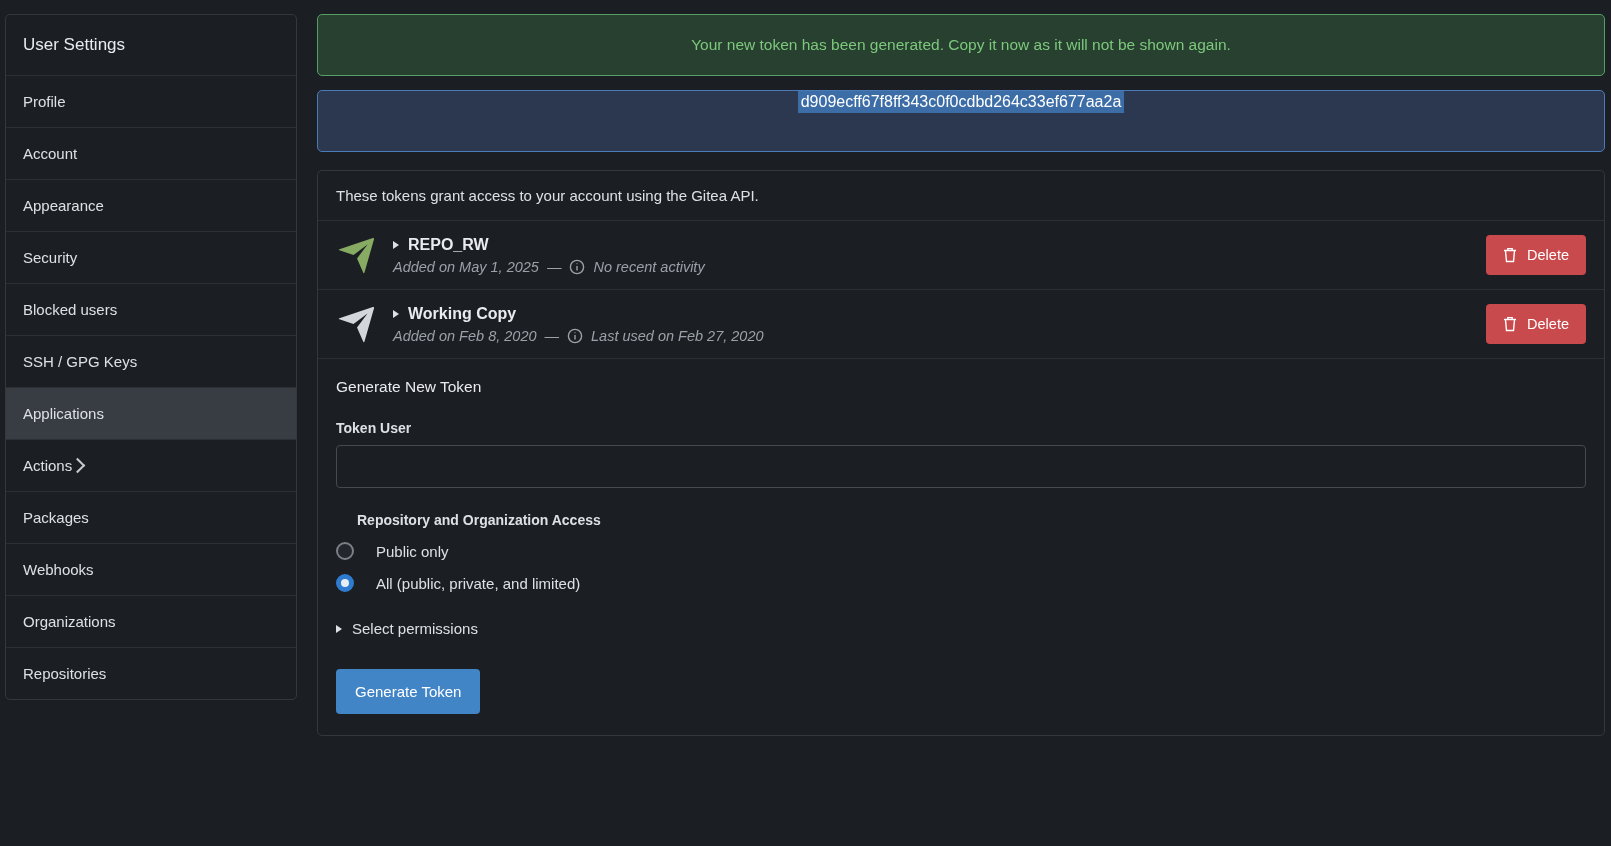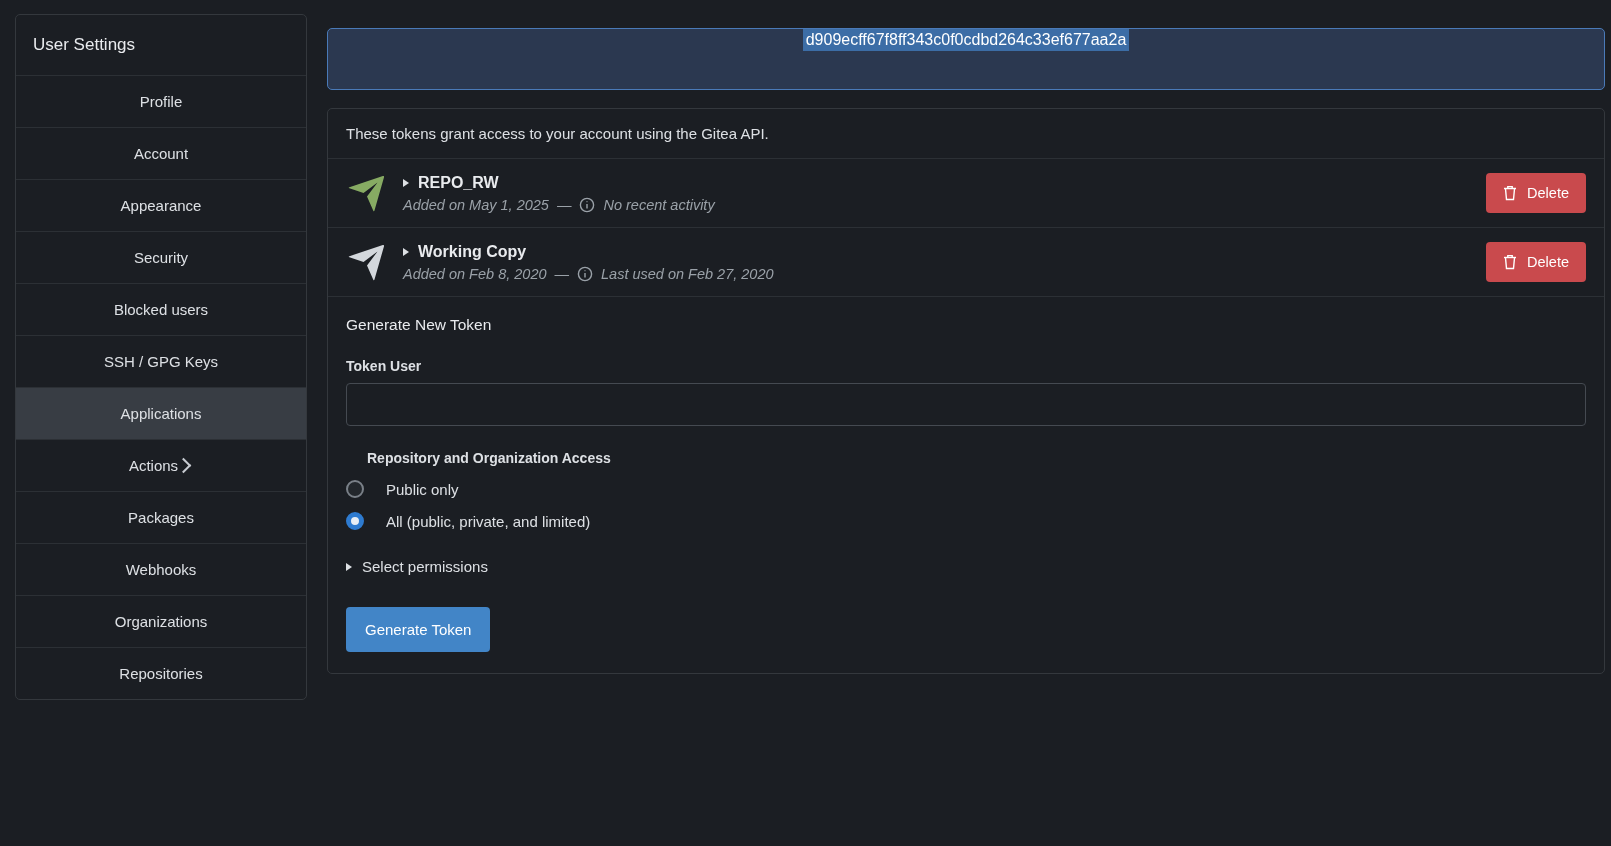--- a/index.html
+++ b/index.html
@@ -1,22 +1,22 @@
 <!DOCTYPE html>
 <html><head>
 <meta charset="utf-8">
 <style>
   html,body{margin:0;padding:0;background:#1b1e23;}
   body{width:1611px;height:846px;font-family:"Liberation Sans","DejaVu Sans",sans-serif;color:#dde0e4;overflow:hidden;}
-  .page{display:flex;align-items:flex-start;gap:20px;padding:14px 6px 0 15px;box-sizing:border-box;}
+  .page{display:flex;align-items:flex-start;gap:20px;padding:14px 6px 0 5px;box-sizing:border-box;}
 
   
   .sidebar{width:290px;flex:none;border:1px solid #34383d;border-radius:5px;overflow:hidden;background:#1b1e23;}
   .sidebar-title{padding:20px 17px;font-size:17px;color:#e9ebee;border-bottom:1px solid #2c3035;}
-  .sidebar-item{padding:17px 17px;font-size:15px;color:#dde0e4;border-bottom:1px solid #2c3035;display:flex;justify-content:center;align-items:center;cursor:pointer;}
+  .sidebar-item{padding:17px 17px;font-size:15px;color:#dde0e4;border-bottom:1px solid #2c3035;display:flex;justify-content:flex-start;align-items:center;cursor:pointer;}
   .sidebar-item:last-child{border-bottom:none;}
   .sidebar-item.active{background:#383d44;}
   .chev{width:9px;height:9px;border-top:2px solid #c7cbd1;border-right:2px solid #c7cbd1;transform:rotate(45deg);margin-right:4px;}
 
   
   .main{flex:1;display:flex;flex-direction:column;min-width:0;}
 
   .banner-success{height:62px;box-sizing:border-box;display:flex;align-items:center;justify-content:center;background:#27402f;border:1px solid #569e63;border-radius:5px;color:#7dc87d;font-size:15.5px;}
 
   .token-box{height:62px;box-sizing:border-box;margin-top:14px;display:flex;align-items:flex-start;justify-content:center;background:#2b3850;border:1px solid #4a7ab8;border-radius:5px;font-size:16px;color:#ffffff;}
@@ -92,20 +92,23 @@
     <div class="sidebar-item">
         <span>Organizations</span>
       </div>
     <div class="sidebar-item">
         <span>Repositories</span>
       </div>
   </div>
 
   <div class="main">
 
+    <div class="banner-success">
+      <span>Your new token has been generated. Copy it now as it will not be shown again.</span>
+    </div>
 
     <div class="token-box">
       <span class="sel">d909ecff67f8ff343c0f0cdbd264c33ef677aa2a</span>
     </div>
 
     <div class="panel">
       <div class="panel-desc">These tokens grant access to your account using the Gitea API.</div>
 
       <div class="token-row">
         <svg class="plane green" viewBox="0 0 24 24" fill="currentColor">

